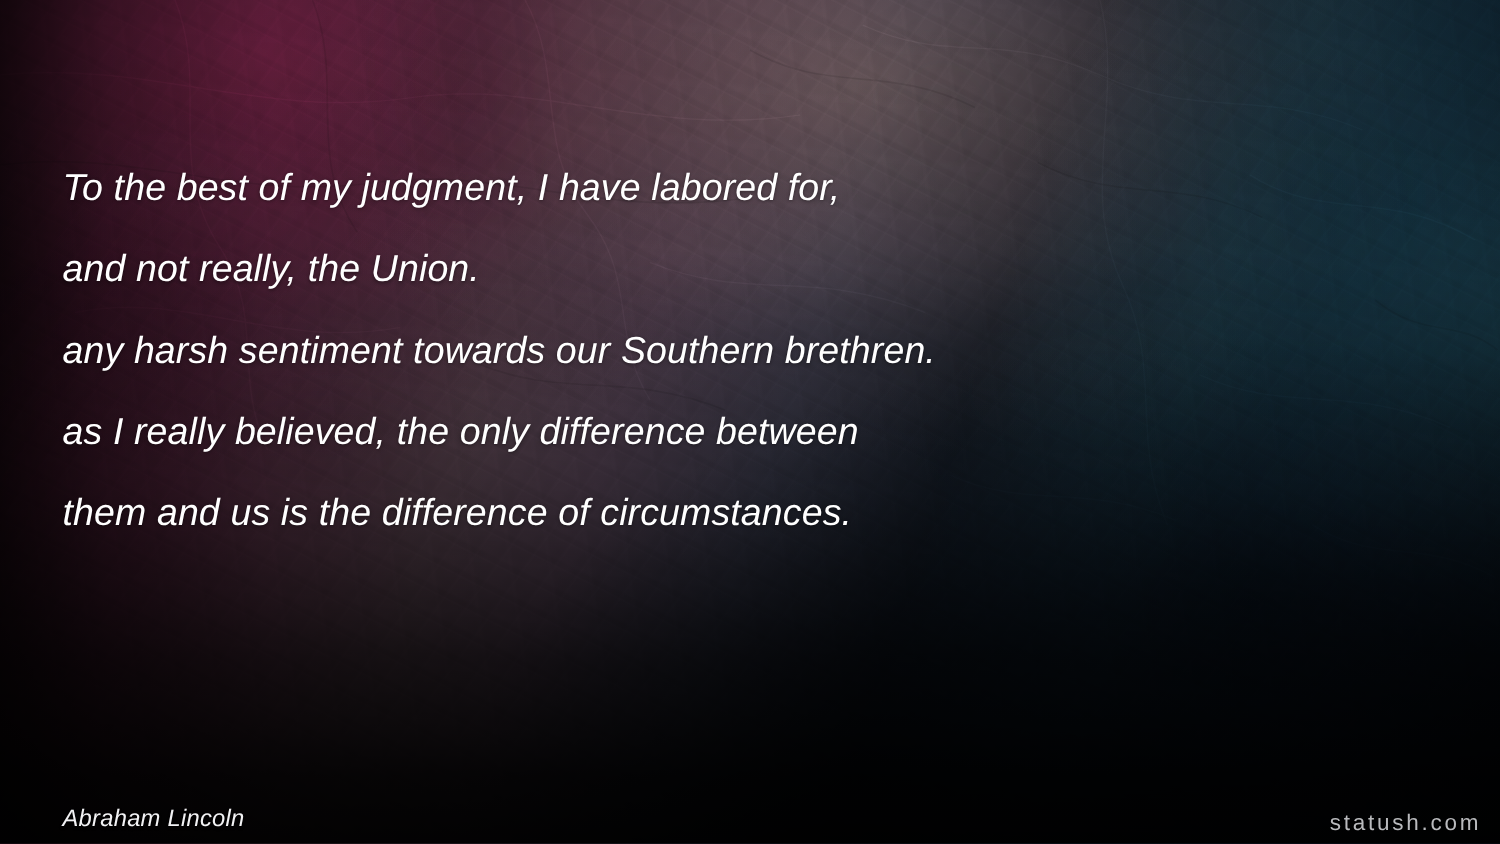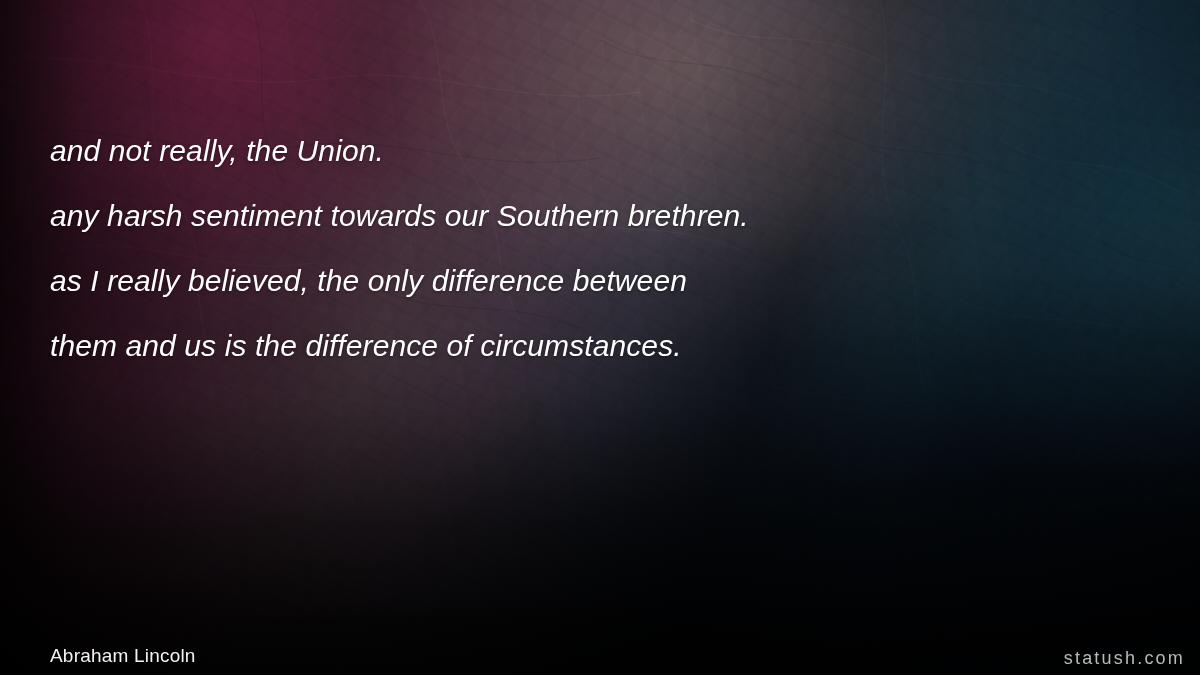--- a/index.html
+++ b/index.html
@@ -186,20 +186,21 @@
     letter-spacing: 0.1px;
     white-space: pre;
     text-shadow: 0 1px 3px rgba(0,0,0,0.42);
   }
 
   .attribution {
     position: absolute;
     left: 50px;
     top: 645px;
     font-size: 19px;
+    font-style: italic;
     font-weight: 400;
     color: #f2f2f4;
     letter-spacing: 0.2px;
     white-space: pre;
     text-shadow: 0 1px 2px rgba(0,0,0,0.5);
   }
 
   .watermark {
     position: absolute;
     right: 15px;
@@ -249,20 +250,21 @@
         <path d="M1100,240 C1140,272 1166,254 1198,280"></path>
       </g>
     </svg>
   </div>
 
   <div class="bg-layer bg-vignette"></div>
 
   <div class="content">
 
     <div class="quote-block">
+      <div class="quote-line">To the best of my judgment, I have labored for,</div>
       <div class="quote-line">and not really, the Union.</div>
       <div class="quote-line">any harsh sentiment towards our Southern brethren.</div>
       <div class="quote-line">as I really believed, the only difference between</div>
       <div class="quote-line">them and us is the difference of circumstances.</div>
     </div>
 
     <div class="attribution">Abraham Lincoln</div>
 
     <div class="watermark">statush.com</div>
 

